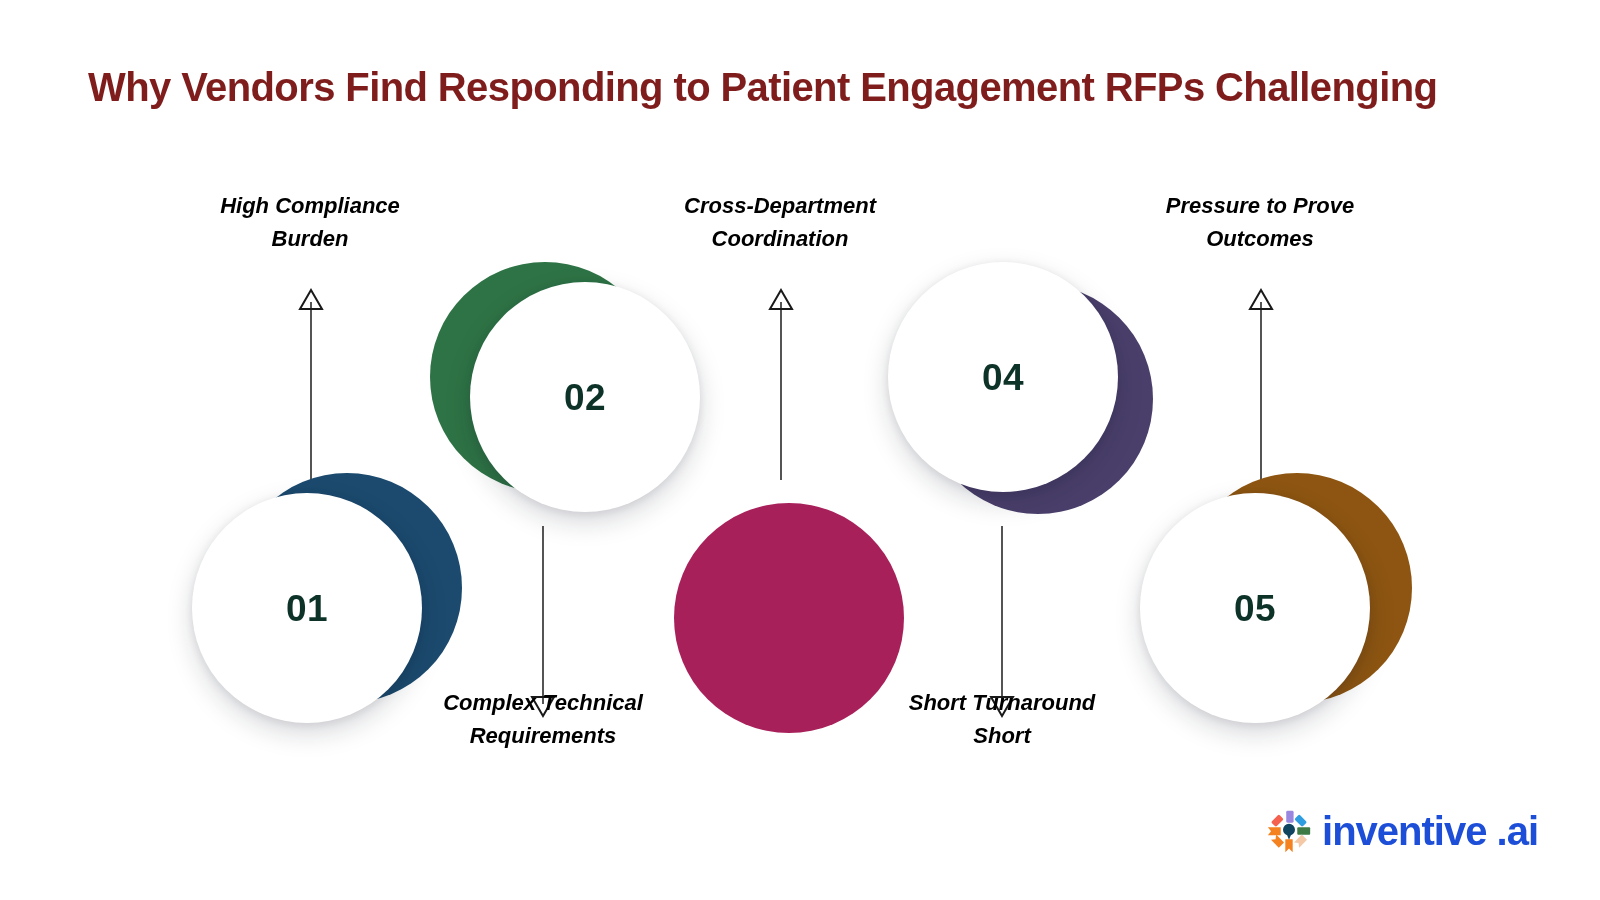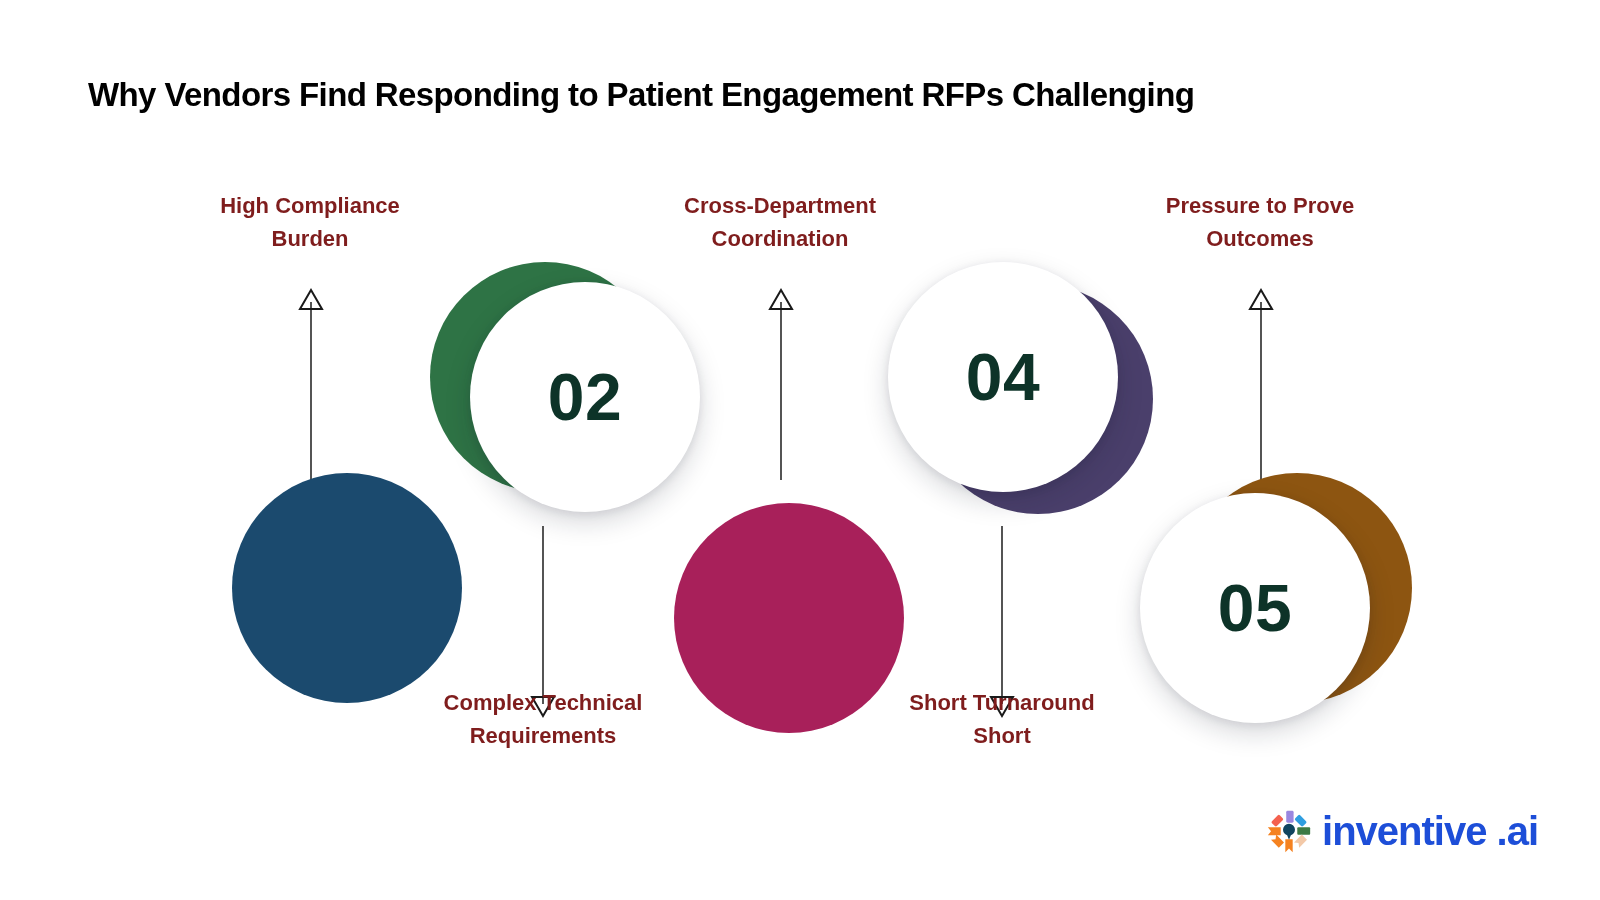--- a/index.html
+++ b/index.html
@@ -20,26 +20,26 @@
     position: absolute;
     inset: 0;
     width: 1600px;
     height: 900px;
   }
 
   
   .page-title {
     position: absolute;
     left: 88px;
-    top: 76px;
+    top: 64px;
     width: 1420px;
-    font-size: 33px;
+    font-size: 40px;
     font-weight: 700;
     letter-spacing: -0.6px;
-    color: #000000;
+    color: #7f1d1d;
     line-height: 1.15;
     white-space: nowrap;
   }
 
   
   .step {
     position: absolute;
     width: 300px;
   }
 
@@ -61,36 +61,37 @@
     height: 230px;
     border-radius: 50%;
     background: #ffffff;
     box-shadow: 0 10px 26px rgba(20,25,40,0.17),
                 0 2px 8px rgba(20,25,40,0.09);
     display: flex;
     align-items: center;
     justify-content: center;
   }
   .step-number {
-    font-size: 66px;
+    font-size: 37px;
     font-weight: 700;
     color: #0d3328;
     letter-spacing: 0.5px;
     line-height: 1;
   }
 
   
   .step-label {
     position: absolute;
     width: 320px;
     text-align: center;
     font-size: 22px;
     font-weight: 700;
-    color: #7f1d1d;
+    color: #000000;
     line-height: 1.48;
+    font-style: italic;
   }
 
   
   .connector {
     position: absolute;
     width: 30px;
   }
   .connector svg { display: block; overflow: visible; }
 
   
@@ -126,20 +127,23 @@
 
     <div class="connector" style="left:136px; top:100px;">
       <svg width="30" height="190" viewBox="0 0 30 190" aria-hidden="true">
         <line x1="15" y1="12" x2="15" y2="190" stroke="#2a2a2a" stroke-width="1.6"></line>
         <polygon points="15,0 26,19 4,19" fill="none" stroke="#1a1a1a" stroke-width="2"></polygon>
       </svg>
     </div>
 
     <div class="circle-wrap" style="left:32px; top:263px;">
       <div class="crescent-disc" style="left:40px; top:20px; background:#1b4a6e;"></div>
+      <div class="white-disc" style="left:0px; top:40px;">
+        <span class="step-number">01</span>
+      </div>
     </div>
   </div>
 
   <div class="step" style="left:390px; top:262px;">
     <div class="circle-wrap" style="left:40px; top:0px;">
       <div class="crescent-disc" style="left:0px; top:0px; background:#2e7345;"></div>
       <div class="white-disc" style="left:40px; top:20px;">
         <span class="step-number">02</span>
       </div>
     </div>

